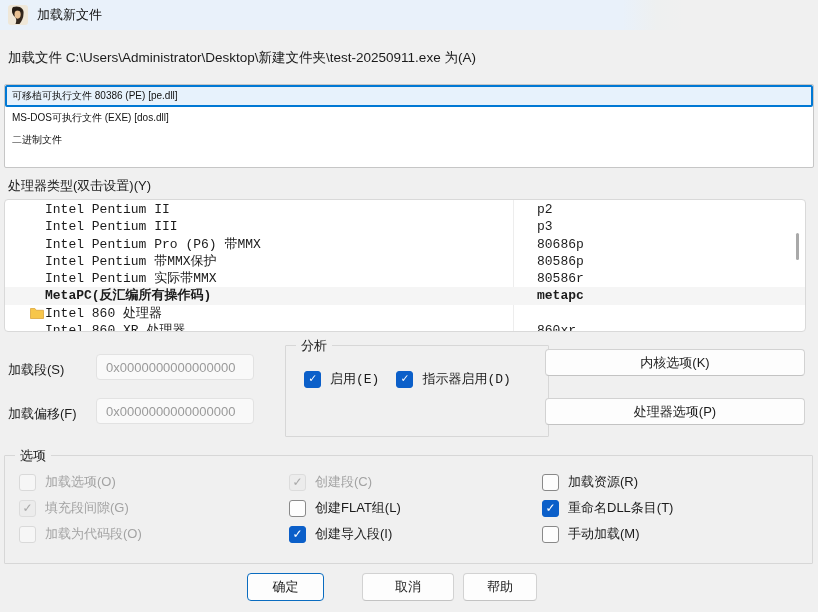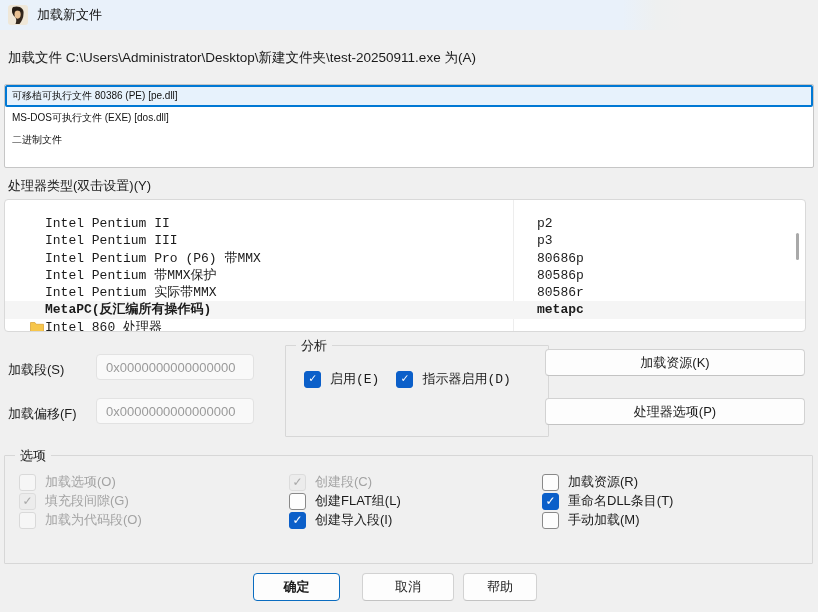--- a/index.html
+++ b/index.html
@@ -31,21 +31,21 @@
   .ftitem.selected {
     border:2px solid #0078d4; background:#e7f2fc; border-radius:2px;
     line-height:18px; padding-left:5px;
   }
 
   
   .proclist {
     position:absolute; left:4px; top:199px; width:802px; height:133px;
     background:#ffffff; border:1px solid #d9d9d9; border-radius:4px;
     overflow:hidden; font-family:"Liberation Mono","DejaVu Sans Mono",monospace;
-    font-size:13px; padding-top:15px;
+    font-size:13px; padding-top:1px;
   }
   .proclist .coldiv {
     position:absolute; left:508px; top:0; bottom:0; width:1px; background:#ededed;
   }
   .prow { position:relative; height:17.3px; line-height:17px; white-space:nowrap; }
   .prow .pname { position:absolute; left:40px; }
   .prow .pshort { position:absolute; left:532px; }
   .prow.sel { background:#f5f5f5; font-weight:bold; }
   .prow .picon { position:absolute; left:25px; top:2px; width:14px; height:12px; }
   .vscroll {
@@ -87,21 +87,21 @@
   .btn {
     position:absolute; background:#fdfdfd; border:1px solid #d2d2d2;
     border-bottom-color:#c3c3c3; border-radius:4px; font-size:13px; color:#1b1b1b;
     display:flex; align-items:center; justify-content:center;
     font-family:"Liberation Sans",sans-serif; cursor:default;
   }
   .btn.primary { border:1.5px solid #0a6cc0; }
   .sidebtn { left:545px; width:260px; height:27px; }
 
   .anal-rows { position:absolute; left:18px; top:24px; display:flex; flex-direction:row; gap:17px;font-family:Liberation Mono, monospace; }
-  .optcol { position:absolute; top:17px; display:flex; flex-direction:column; gap:1px; }
+  .optcol { position:absolute; top:17px; display:flex; flex-direction:column; gap:8px; }
 </style>
 </head>
 <body>
 
 <div class="titlebar">
   <span class="app-icon">
     <svg width="20" height="20" viewBox="0 0 20 20">
       <rect width="20" height="20" rx="3" fill="#efe7d8"></rect>
       <path d="M5 2 C12 0 16.5 4 15.5 9 C15.5 13 13.5 16.5 11.5 19 L7.5 19 C9 15.5 8 13 7 12 C5 10 3 4 5 2 Z" fill="#33271e"></path>
       <ellipse cx="9.6" cy="9.6" rx="3.1" ry="4.1" fill="#e8c093"></ellipse>
@@ -178,21 +178,21 @@
       <span class="cb on"></span>
       <span class="cbtext">启用(E)</span>
     </div>
     <div class="cbrow">
       <span class="cb on"></span>
       <span class="cbtext">指示器启用(D)</span>
     </div>
   </div>
 </div>
 
-<button class="btn sidebtn" style="top:349px;">加载资源(K)</button>
+<button class="btn sidebtn" style="top:349px;">内核选项(K)</button>
 <button class="btn sidebtn" style="top:398px;">处理器选项(P)</button>
 
 <div class="groupbox" style="left:4px; top:455px; width:809px; height:109px;">
   <span class="gtitle">选项</span>
 
   <div class="optcol" style="left:14px;">
     <div class="cbrow">
       <span class="cb off dis"></span>
       <span class="cbtext dis">加载选项(O)</span>
     </div>
@@ -230,15 +230,15 @@
       <span class="cb on"></span>
       <span class="cbtext">重命名DLL条目(T)</span>
     </div>
     <div class="cbrow">
       <span class="cb off"></span>
       <span class="cbtext">手动加载(M)</span>
     </div>
   </div>
 </div>
 
-<button class="btn primary" style="left:253px; top:573px; width:87px; height:28px;font-weight:bold;">确定</button>
+<button class="btn primary" style="left:247px; top:573px; width:77px; height:28px;">确定</button>
 <button class="btn" style="left:362px; top:573px; width:92px; height:28px;">取消</button>
 <button class="btn" style="left:463px; top:573px; width:74px; height:28px;">帮助</button>
 
 </body></html>

